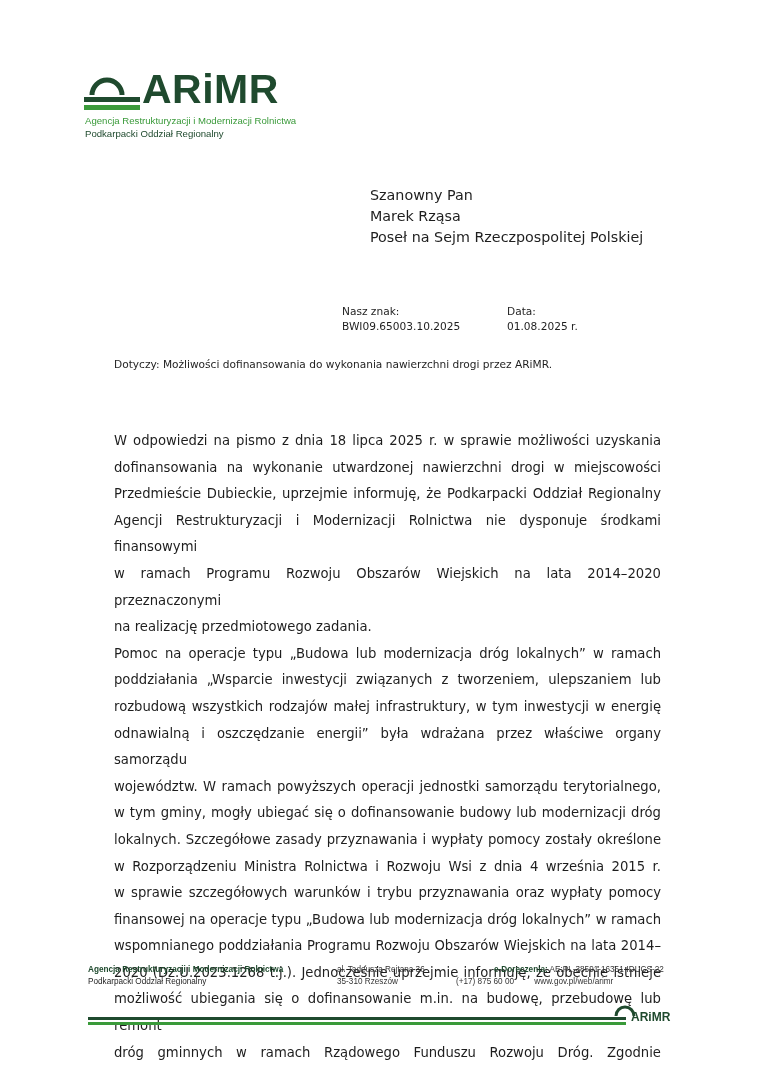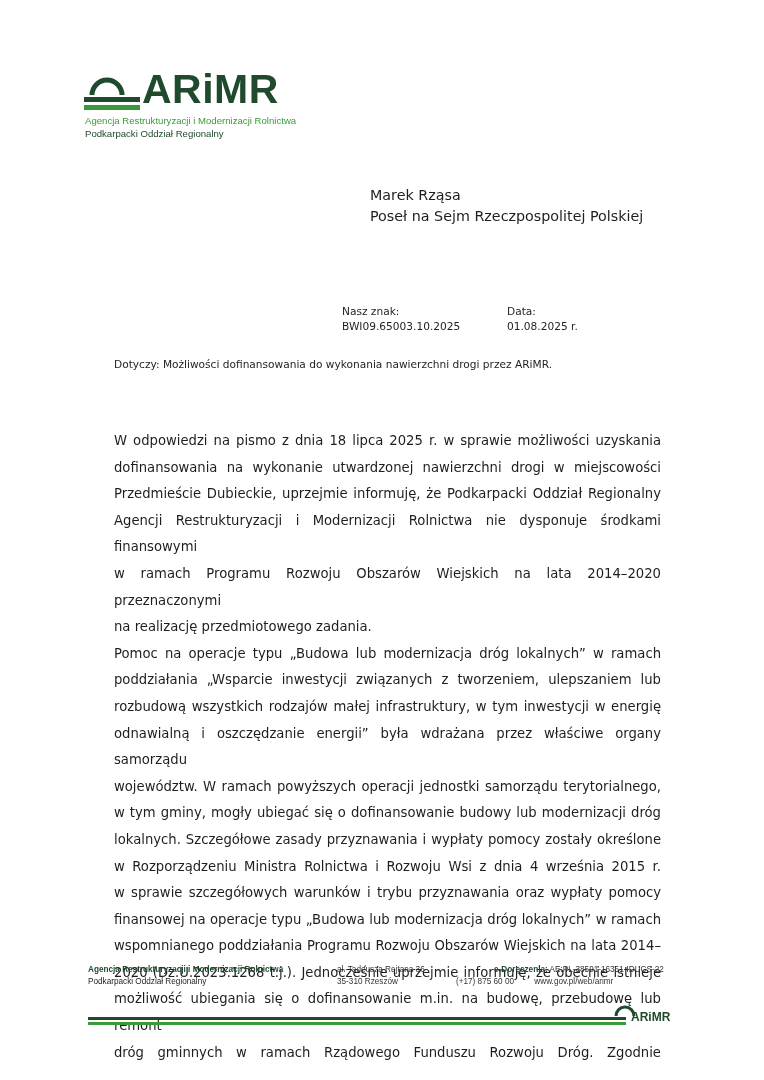--- a/index.html
+++ b/index.html
@@ -52,20 +52,21 @@
     <path d="M8 27 A15 15 0 0 1 38 27" fill="none" stroke="#1f4a2e" stroke-width="5"></path>
     <rect x="0" y="29" width="56" height="5" fill="#1f4a2e"></rect>
     <rect x="0" y="37" width="56" height="5" fill="#3a9a3a"></rect>
   </svg>
   <div class="logo-word">ARiMR</div>
   <div class="logo-sub1">Agencja Restrukturyzacji i Modernizacji Rolnictwa</div>
   <div class="logo-sub2">Podkarpacki Oddział Regionalny</div>
 </div>
 
 <div class="addressee">
+  <div>Szanowny Pan</div>
   <div>Marek Rząsa</div>
   <div>Poseł na Sejm Rzeczpospolitej Polskiej</div>
 </div>
 
 <div class="ref sign">
   <div>Nasz znak:</div>
   <div>BWI09.65003.10.2025</div>
 </div>
 <div class="ref date">
   <div>Data:</div>

